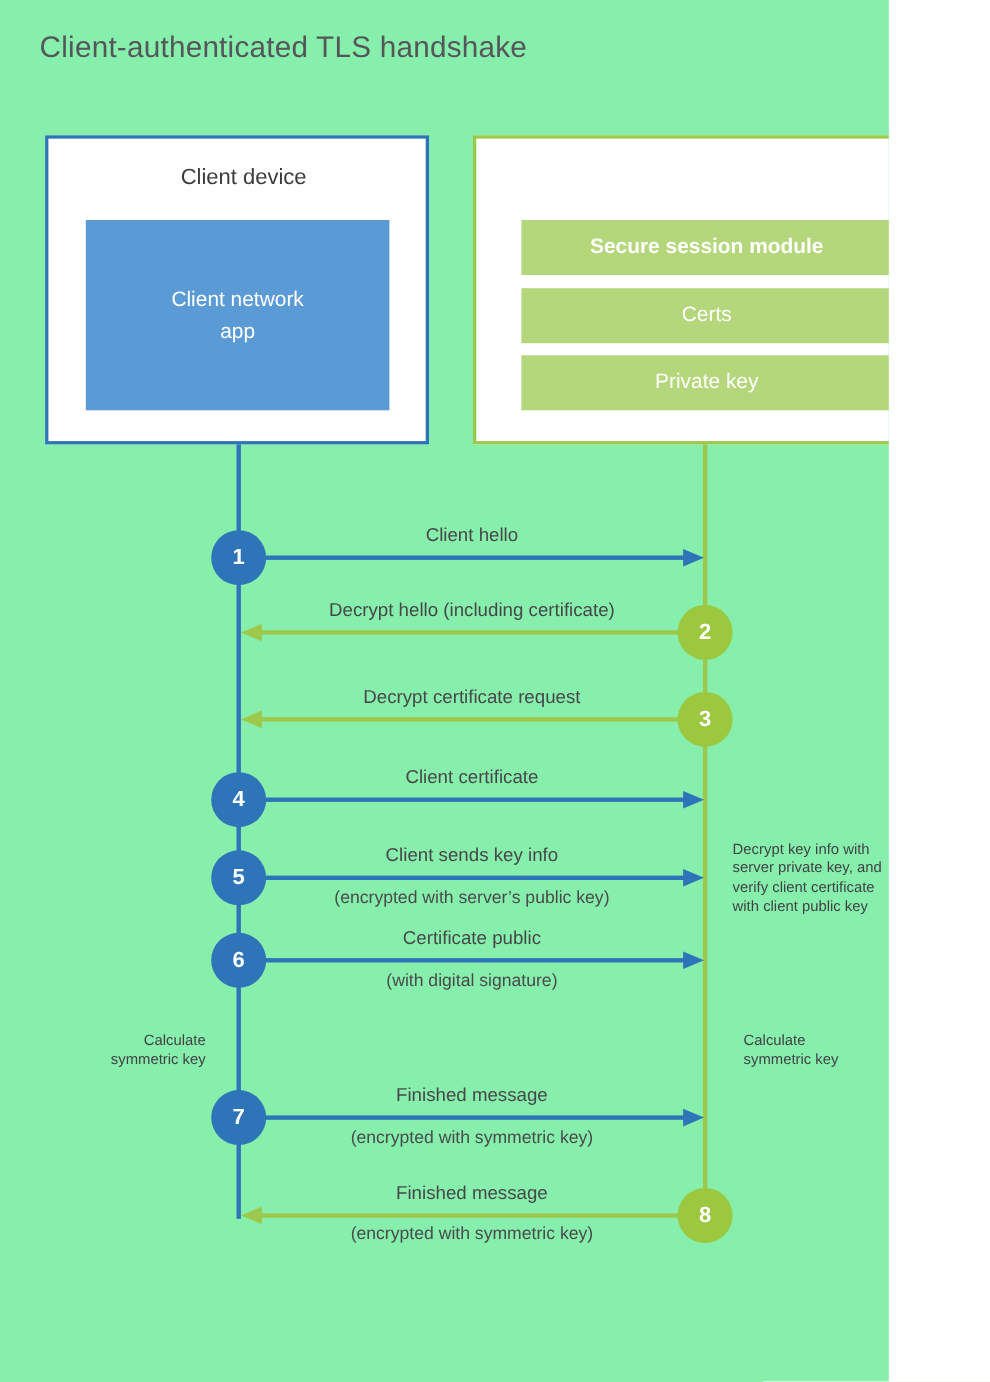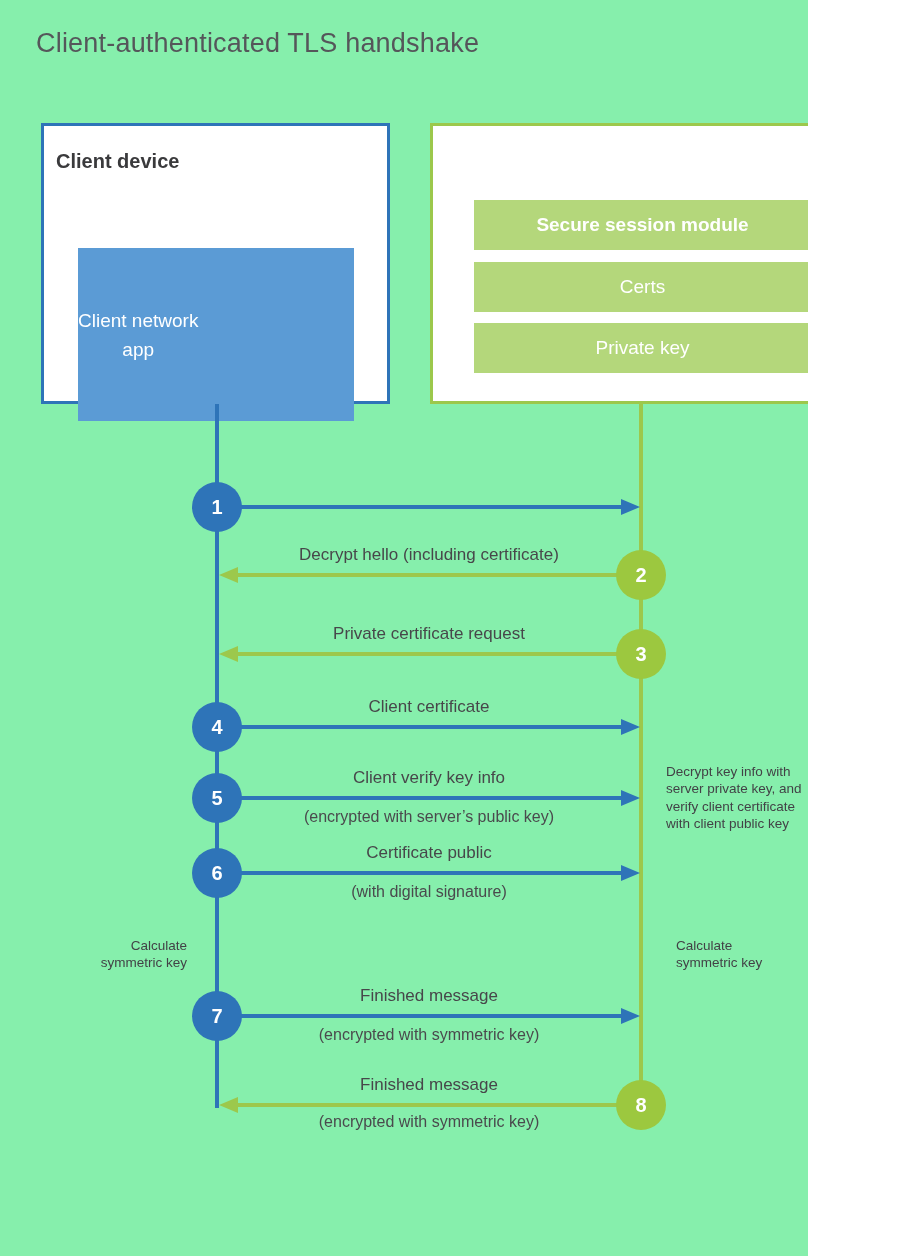--- a/index.html
+++ b/index.html
@@ -15,26 +15,26 @@
     position:absolute; left:36px; top:28px;
     font-size:27px; font-weight:400; color:#55565a;
     letter-spacing:0.2px;
   }
   
   .actor { position:absolute; top:123px; height:281px; background:#ffffff; }
   .actor.client { left:41px; width:349px; border:3px solid #2e74b8; }
   .actor.server { left:430px; width:423px; border:3px solid #9cc84c; }
   .actor-title {
     position:absolute; left:12px; right:0; top:24px;
-    text-align:left; font-size:20px; font-weight:bold; color:#3a3a3c;
+    text-align:center; font-size:20px; font-weight:normal; color:#3a3a3c;
   }
   .client-app {
     position:absolute; left:34px; top:74px; width:276px; height:173px;
     background:#5b9bd5; color:#ffffff; font-size:19px; line-height:29px;
-    display:flex; align-items:center; justify-content:flex-start; text-align:center;margin-top:48px;
+    display:flex; align-items:center; justify-content:center; text-align:center;
   }
   .server-bar {
     position:absolute; left:41px; width:337px; height:50px;
     background:#b4d77b; color:#ffffff; font-size:19px;
     display:flex; align-items:center; justify-content:center; text-align:center;
   }
   .bar-1 { top:74px;font-weight:bold; } .bar-2 { top:136px; } .bar-3 { top:197px; }
   
   .lifeline { position:absolute; top:404px; width:4px; height:704px; }
   .lifeline.blue  { left:215px; background:#2e74b8; }
@@ -84,40 +84,41 @@
 
   <div class="actor server">
     <div class="server-bar bar-1">Secure session module</div>
     <div class="server-bar bar-2">Certs</div>
     <div class="server-bar bar-3">Private key</div>
   </div>
 
   <div class="lifeline blue"></div>
   <div class="lifeline green"></div>
 
+  <div class="msg-label" style="top:477px;">Client hello</div>
   <div class="msg-line blue" style="top:505px;"></div>
   <div class="arrow-head right" style="top:499px;"></div>
   <div class="num blue" style="top:482px;">1</div>
 
   <div class="msg-label" style="top:545px;">Decrypt hello (including certificate)</div>
   <div class="msg-line green" style="top:573px;"></div>
   <div class="arrow-head left" style="top:567px;"></div>
   <div class="num green" style="top:550px;">2</div>
 
-  <div class="msg-label" style="top:624px;">Private certificate request</div>
+  <div class="msg-label" style="top:624px;">Decrypt certificate request</div>
   <div class="msg-line green" style="top:652px;"></div>
   <div class="arrow-head left" style="top:646px;"></div>
   <div class="num green" style="top:629px;">3</div>
 
   <div class="msg-label" style="top:697px;">Client certificate</div>
   <div class="msg-line blue" style="top:725px;"></div>
   <div class="arrow-head right" style="top:719px;"></div>
   <div class="num blue" style="top:702px;">4</div>
 
-  <div class="msg-label" style="top:768px;">Client verify key info</div>
+  <div class="msg-label" style="top:768px;">Client sends key info</div>
   <div class="msg-line blue" style="top:796px;"></div>
   <div class="arrow-head right" style="top:790px;"></div>
   <div class="msg-sublabel" style="top:808px;">(encrypted with server’s public key)</div>
   <div class="num blue" style="top:773px;">5</div>
 
   <div class="msg-label" style="top:843px;">Certificate public</div>
   <div class="msg-line blue" style="top:871px;"></div>
   <div class="arrow-head right" style="top:865px;"></div>
   <div class="msg-sublabel" style="top:883px;">(with digital signature)</div>
   <div class="num blue" style="top:848px;">6</div>

